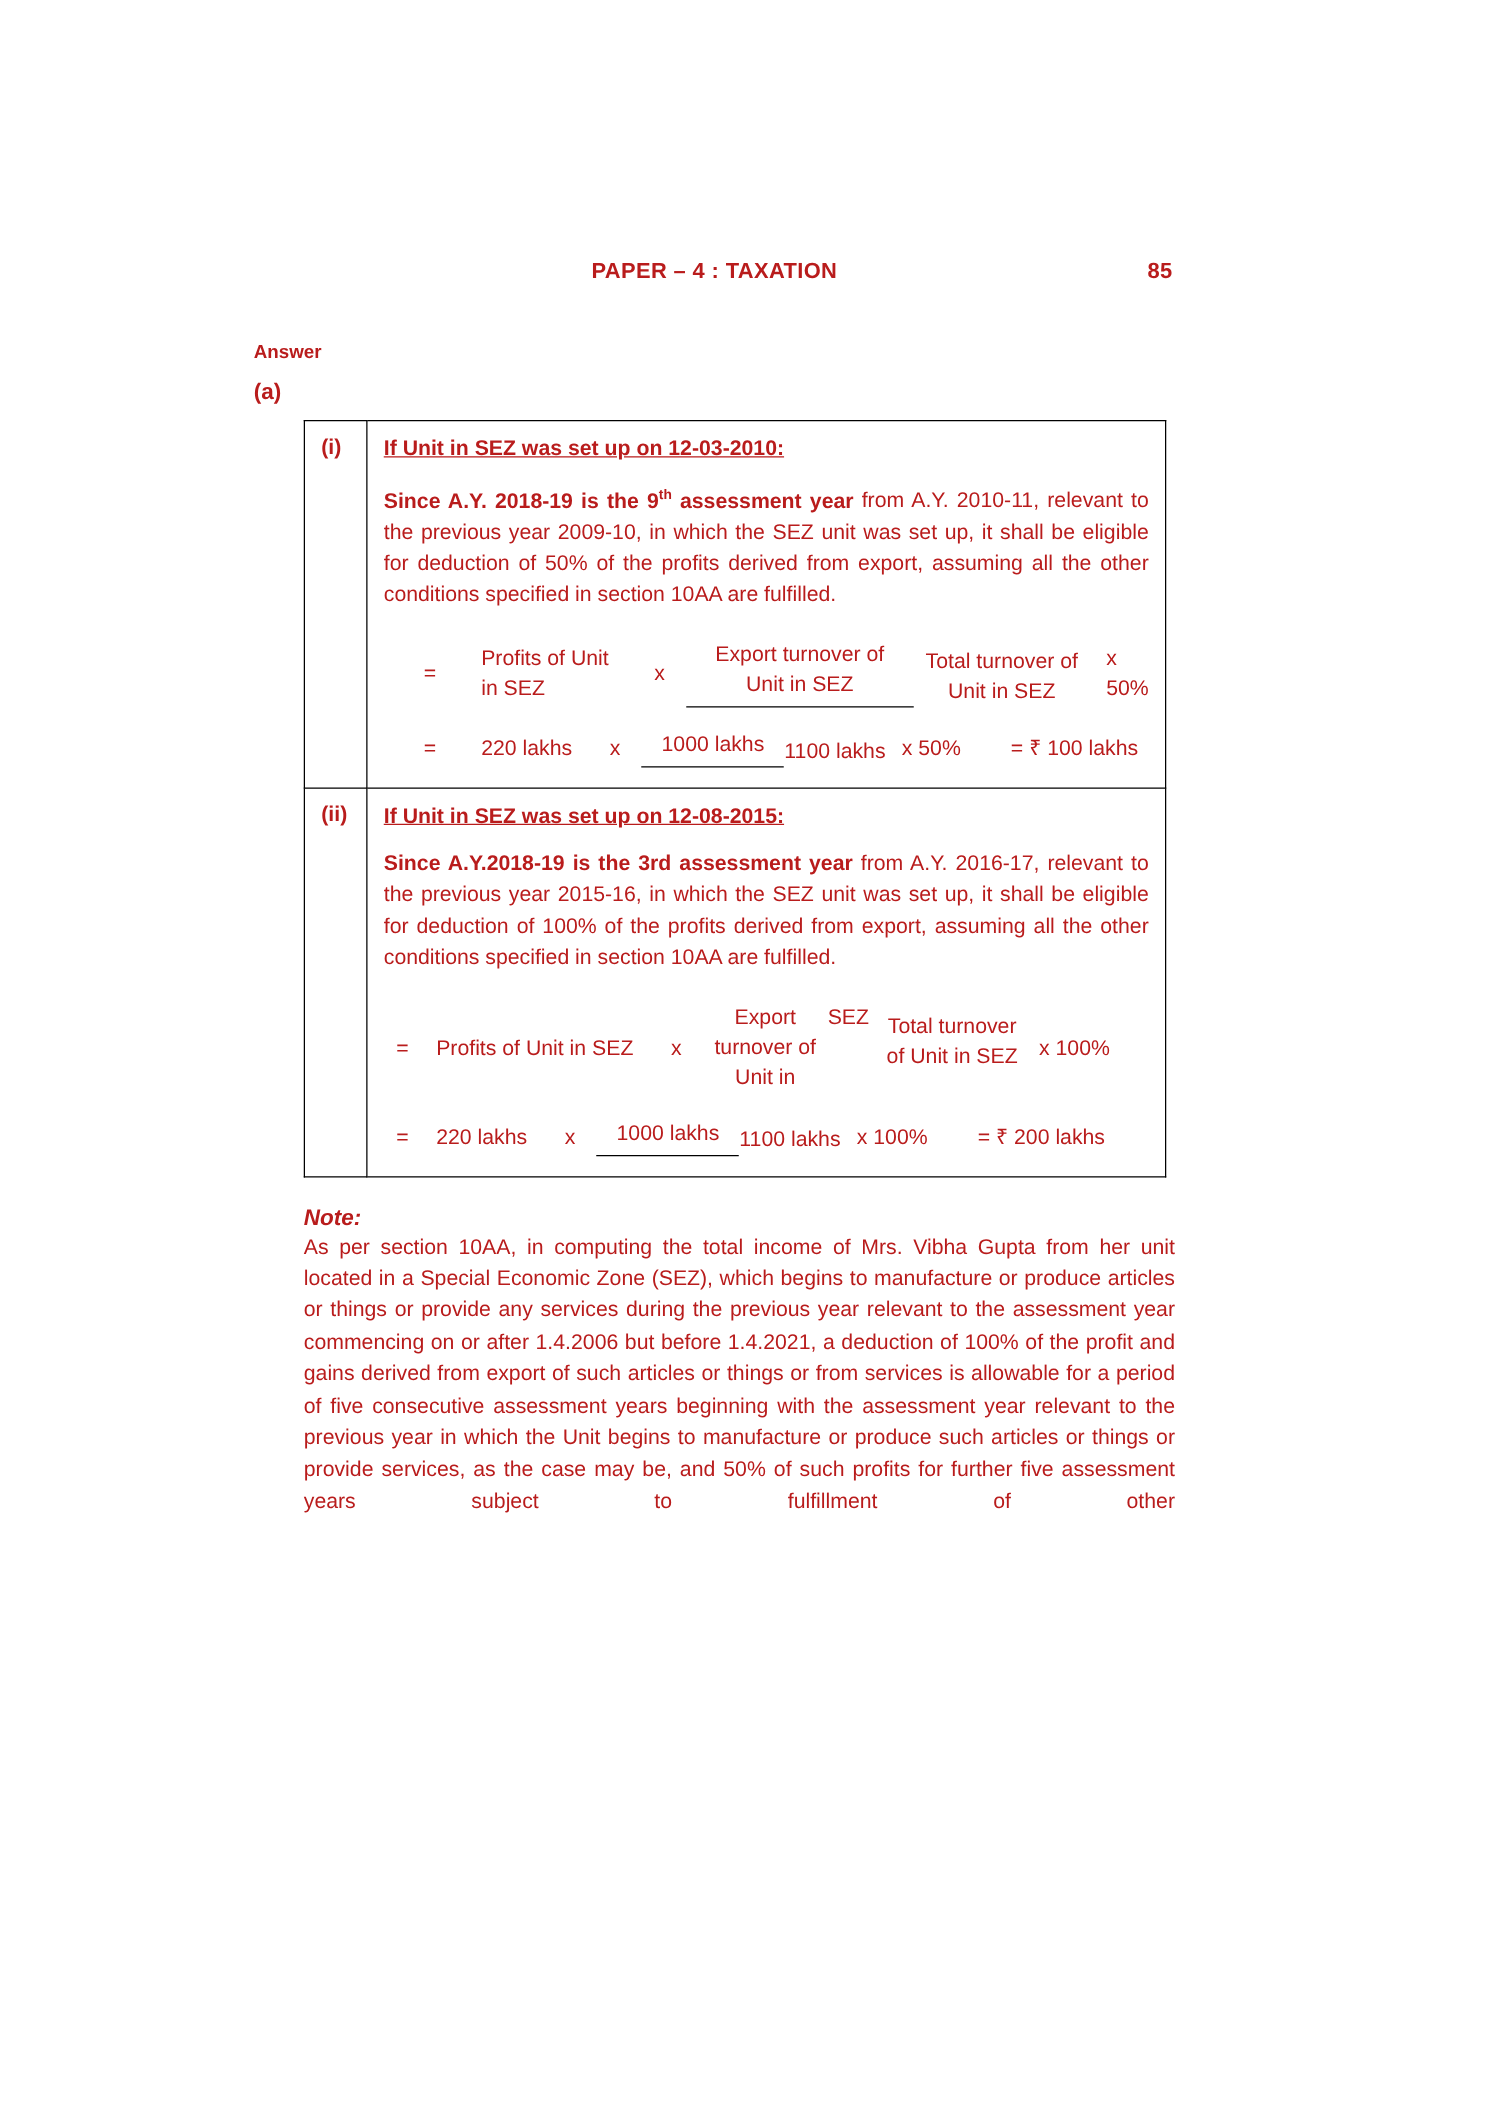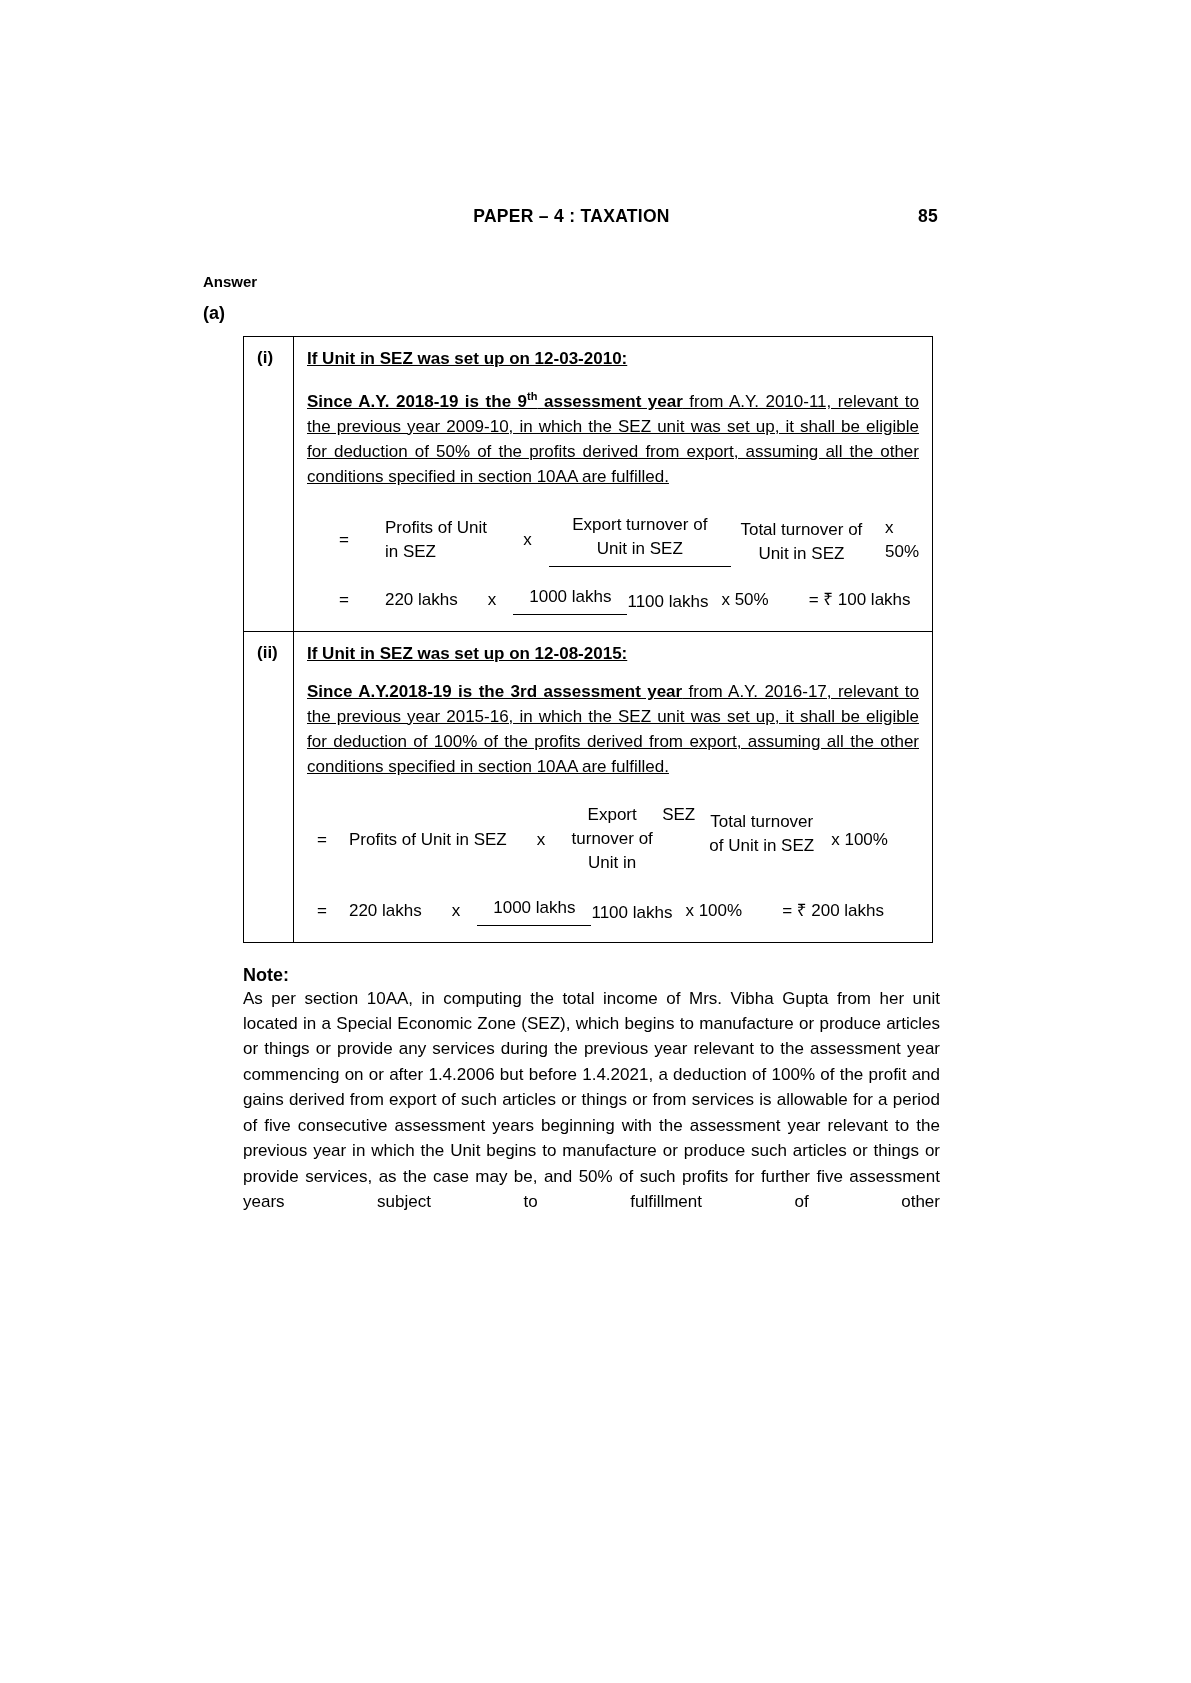--- a/index.html
+++ b/index.html
@@ -1,53 +1,53 @@
 <!DOCTYPE html>
 <html><head>
 <meta charset="utf-8">
 <style>
   * { margin:0; padding:0; box-sizing:border-box; }
   html, body { background:#ffffff; }
   .page {
     position:relative; width:1191px; height:1247px; background:#ffffff;
-    font-family:"Liberation Sans", sans-serif; color:#000000; font-size:17px;
+    font-family:"Liberation Sans", sans-serif; color:#b91c1c; font-size:17px;
     overflow:hidden; margin:0 auto;
   }
   .content { position:absolute; left:203px; top:206px; width:737px; }
   .doc-header { position:relative; text-align:center; font-weight:bold; font-size:17.5px; letter-spacing:0.3px; }
   .page-num { position:absolute; right:2px; top:0; }
   .answer-heading { margin-top:46px; font-weight:bold; font-size:15px; }
   .item-line { margin-top:13px; display:flex; font-weight:bold; font-size:18px; }
   .item-label { flex:0 0 40px; }
   .answer-table { margin-top:12px; margin-left:40px; width:690px; border-collapse:collapse; }
   .answer-table td { border:1.6px solid #000; vertical-align:top; }
   td.cell-num { width:50px; padding:11px 4px 0 13px; font-weight:bold; }
   td.cell-body { padding:12px 13px 16px 13px; }
   .cell-heading { font-weight:bold; text-decoration:underline; margin-bottom:15px; }
-  .cell-para { text-align:justify; line-height:25px; margin-bottom:24px;text-decoration:underline; }
+  .cell-para { text-align:justify; line-height:25px; margin-bottom:24px; }
   .formula { display:flex; align-items:center; line-height:24px; }
   .formula + .formula { margin-top:18px; }
   .f-eq { margin-left:32px; }
   .f-op { margin-left:36px; }
   .f-x { margin-left:30px; }
   .f-mult { margin-left:13px; }
   .f-result { margin-left:40px; }
   .fraction { display:inline-flex; flex-direction:row; align-items:center; margin-left:17px; text-align:center; }
   .frac-top { padding:0 16px 5px; border-bottom:1.6px solid #000; }
   .frac-bot { padding-top:5px; }
   .formula-ii .f-eq { margin-left:10px; }
   .formula-ii .f-op { margin-left:22px; }
   .fraction-wrap { align-items:stretch; width:256px; text-align:center; }
   .fw-l1 { padding-bottom:3px; }
   .fw-l2 { display:flex; }
   .fw-bar { flex:1; height:1.6px; background:#000; align-self:flex-end; margin:0 0 5px 10px; }
   .fw-den { padding-top:7px; }
   td.cell-footer { padding:10px 13px 12px 13px; }
   .cell-footer-text { text-align:justify; line-height:25px; }
-  .note-heading { margin-top:22px; margin-left:40px; font-weight:bold; font-size:18px; }
+  .note-heading { margin-top:22px; margin-left:40px; font-weight:bold; font-style:italic; font-size:18px; }
   .note-body { margin-left:40px; width:697px; text-align:justify; text-align-last:justify; line-height:25.4px; }
   .page-footer { position:absolute; left:135px; top:1496px; font-family:"Liberation Serif", serif; font-weight:bold; font-size:16px; }
   sup { font-size:11px; vertical-align:super; }
   b { font-weight:bold; }
 </style>
 </head>
 <body>
 
 <div class="page">
   <div class="content">

